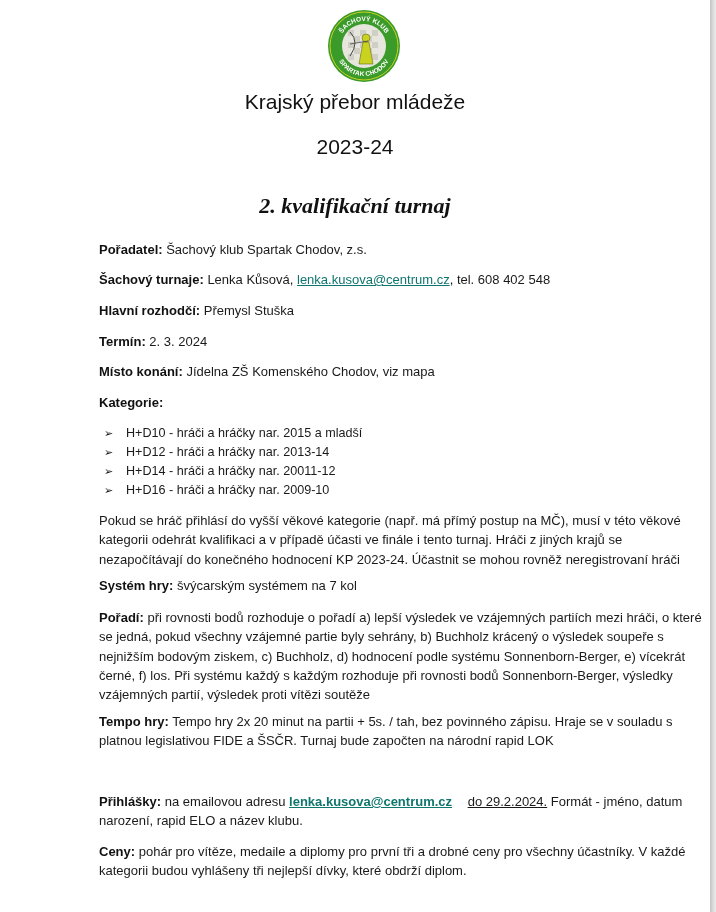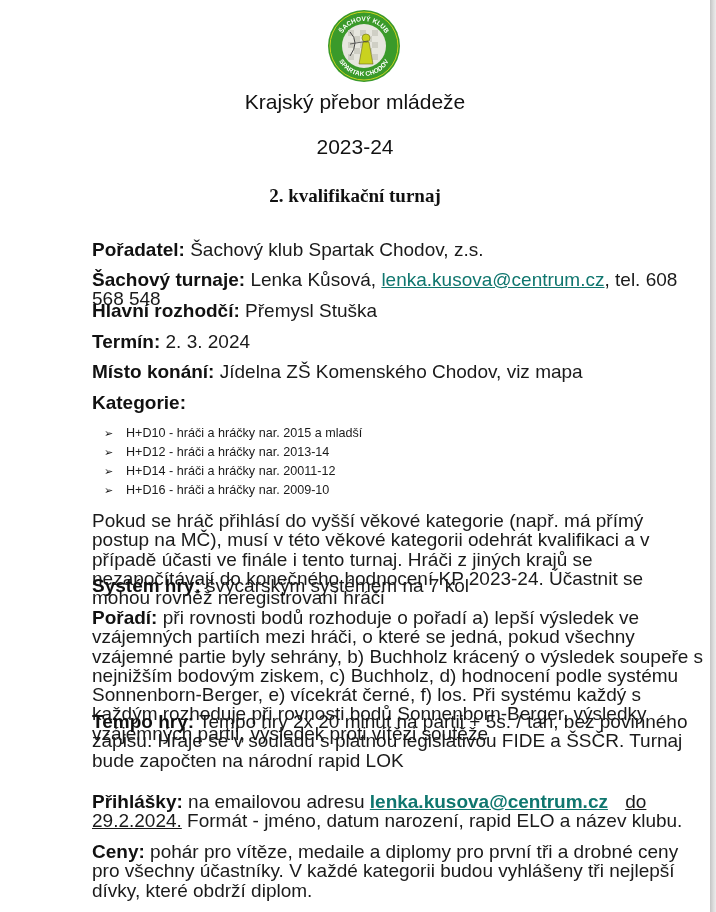--- a/index.html
+++ b/index.html
@@ -23,26 +23,26 @@
     position: absolute; left: 326px; top: 8px;
     width: 76px; height: 76px;
   }
   .title {
     position: absolute; left: 0; width: 710px; text-align: center;
     font-weight: normal; color: #111; font-size: 21px;
   }
   .t1 { top: 90px; }
   .t2 { top: 135px; }
   .t3 {
-    top: 185px; font-size: 19px;
+    top: 193px; font-style: italic; font-size: 22px;
     font-family: "Liberation Serif", serif; font-weight: bold;
   }
   .para {
-    position: absolute; left: 92px; width: 600px;
-    font-size: 19px; line-height: 19.3px; color: #1a1a1a;
+    position: absolute; left: 99px; width: 600px;
+    font-size: 13px; line-height: 19.3px; color: #1a1a1a;
   }
   .para b { font-weight: bold; color: #111; }
   .link-blue { color: #0f766e; text-decoration: underline; }
   .link-blue.bold { font-weight: bold; }
   .underlined { text-decoration: underline; padding-left: 12px; }
   ul.cats {
     position: absolute; left: 104px; top: 424px; margin: 0; padding: 0;
     list-style: none; font-size: 12.6px; line-height: 19px; color: #1a1a1a;
   }
   ul.cats li { display: flex; align-items: center; }
@@ -91,21 +91,21 @@
 
   <div class="title t1">Krajský přebor mládeže</div>
   <div class="title t2">2023-24</div>
   <div class="title t3">2. kvalifikační turnaj</div>
 
   <div class="para" style="top:240px">
     <b>Pořadatel:</b><span> Šachový klub Spartak Chodov, z.s.</span>
   </div>
 
   <div class="para" style="top:270px">
-    <b>Šachový turnaje:</b><span> Lenka Kůsová, </span><a class="link-blue">lenka.kusova@centrum.cz</a><span>, tel. 608 568 548</span>
+    <b>Šachový turnaje:</b><span> Lenka Kůsová, </span><a class="link-blue">lenka.kusova@centrum.cz</a><span>, tel. 608 402 548</span>
   </div>
 
   <div class="para" style="top:301px">
     <b>Hlavní rozhodčí:</b><span> Přemysl Stuška</span>
   </div>
 
   <div class="para" style="top:332px">
     <b>Termín:</b><span> 2. 3. 2024</span>
   </div>
 

